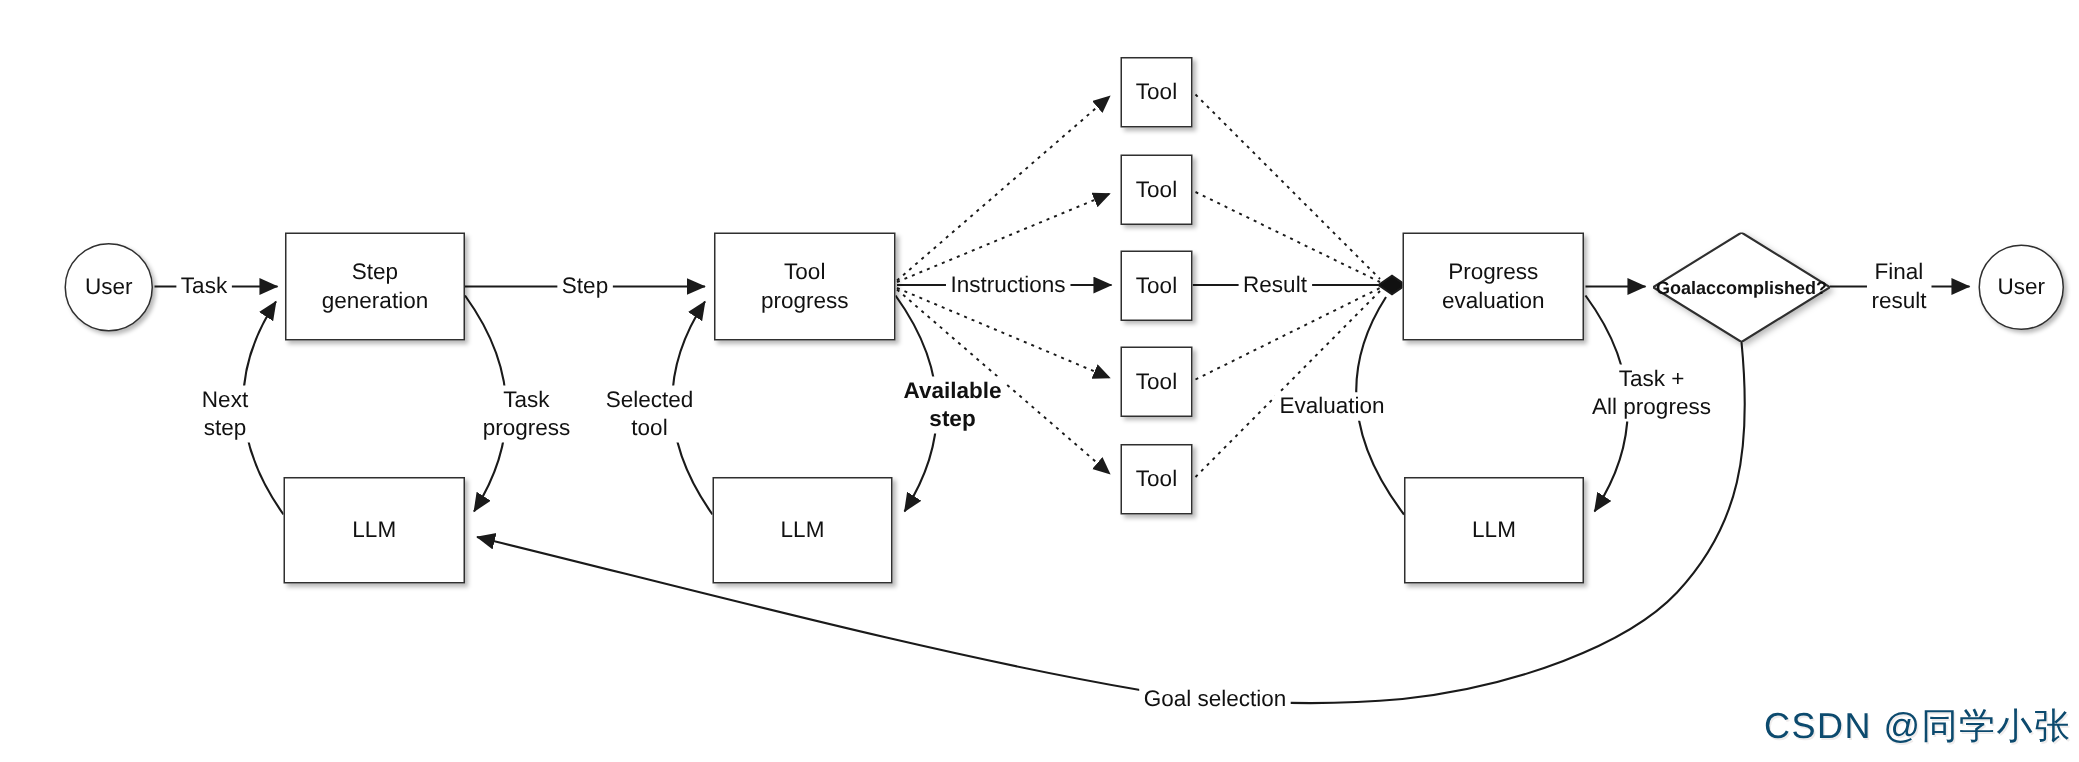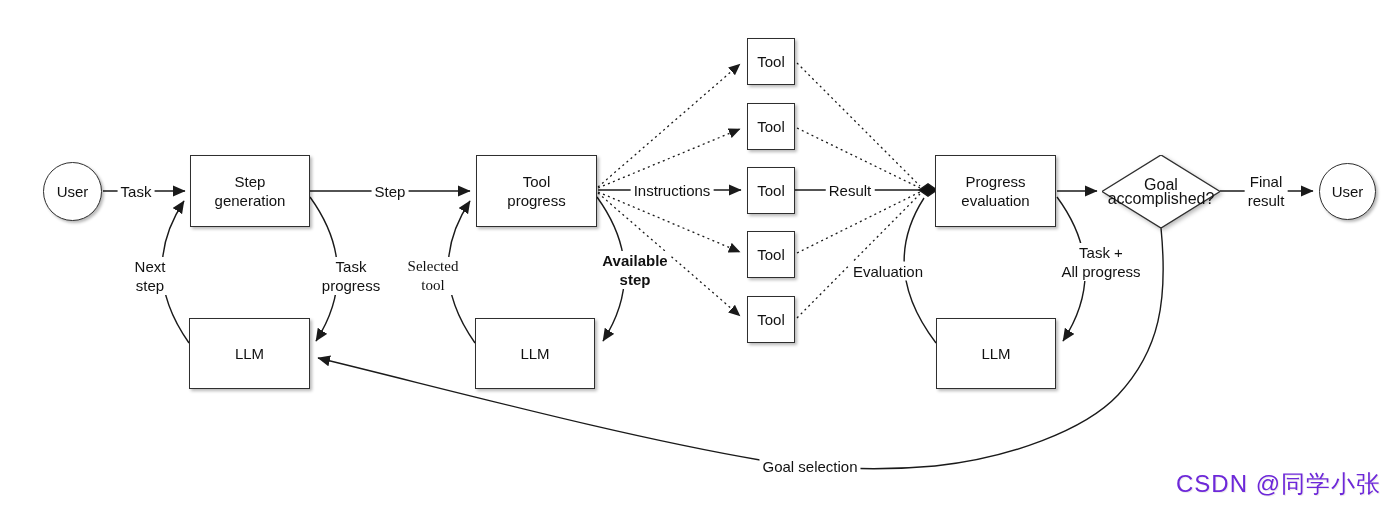--- a/index.html
+++ b/index.html
@@ -14,37 +14,37 @@
     border: 1.4px solid #2f2f2f;
     box-shadow: 2px 2px 3px rgba(0,0,0,0.28);
     display: flex; flex-direction: column; align-items: center; justify-content: center;
     font-size: 15px; line-height: 19px; text-align: center; color: #111;
   }
   .circle { border-radius: 50%; }
   .diamond-wrap { position: absolute; z-index: 3; }
   .diamond-wrap svg { display: block; filter: drop-shadow(2px 2px 2px rgba(0,0,0,0.28)); }
   .diamond-label {
     position: absolute; inset: 0; z-index: 4;
-    display: flex; flex-direction: column; align-items: center; justify-content: center;
-    font-size: 16px; line-height: 14px; text-align: center;
+    display: flex; flex-direction: row; align-items: center; justify-content: center;
+    font-size: 12px; line-height: 14px; text-align: center; font-weight: bold;
   }
 
   .edge-label {
     position: absolute; z-index: 2;
     transform: translate(-50%, -50%);
     background: #fff; padding: 0 3px;
     font-size: 15px; line-height: 19px; text-align: center; color: #111;
     white-space: nowrap;
   }
 
   .watermark {
     position: absolute; z-index: 5;
     right: 5px; bottom: 8px;
     font-size: 24px; letter-spacing: 1px;
-    color: #6d28d9;
+    color: #0c4a6e;
     text-shadow: 1px 1px 0 #efecec;
   }
 </style>
 </head>
 <body>
 
 <svg id="lines" width="1386" height="508" viewBox="0 0 1386 508">
   <defs>
     <marker id="arw" markerWidth="11" markerHeight="9" refX="8.6" refY="4" orient="auto">
       <path d="M0,0 L9,4 L0,8 Z" fill="#1a1a1a"></path>
@@ -98,21 +98,21 @@
 </div>
 
 <div class="edge-label" style="left:150px; top:276px;">
   <div>Next</div>
   <div>step</div>
 </div>
 <div class="edge-label" style="left:351px; top:276px;">
   <div>Task</div>
   <div>progress</div>
 </div>
-<div class="edge-label" style="left:433px; top:276px;font-family:Liberation Serif, serif;">
+<div class="edge-label" style="left:433px; top:276px;">
   <div>Selected</div>
   <div>tool</div>
 </div>
 <div class="edge-label" style="left:635px; top:270px;font-weight:bold;">
   <div>Available</div>
   <div>step</div>
 </div>
 <div class="edge-label" style="left:888px; top:271px;">Evaluation</div>
 <div class="edge-label" style="left:1101px; top:262px;">
   <div>Task +</div>

